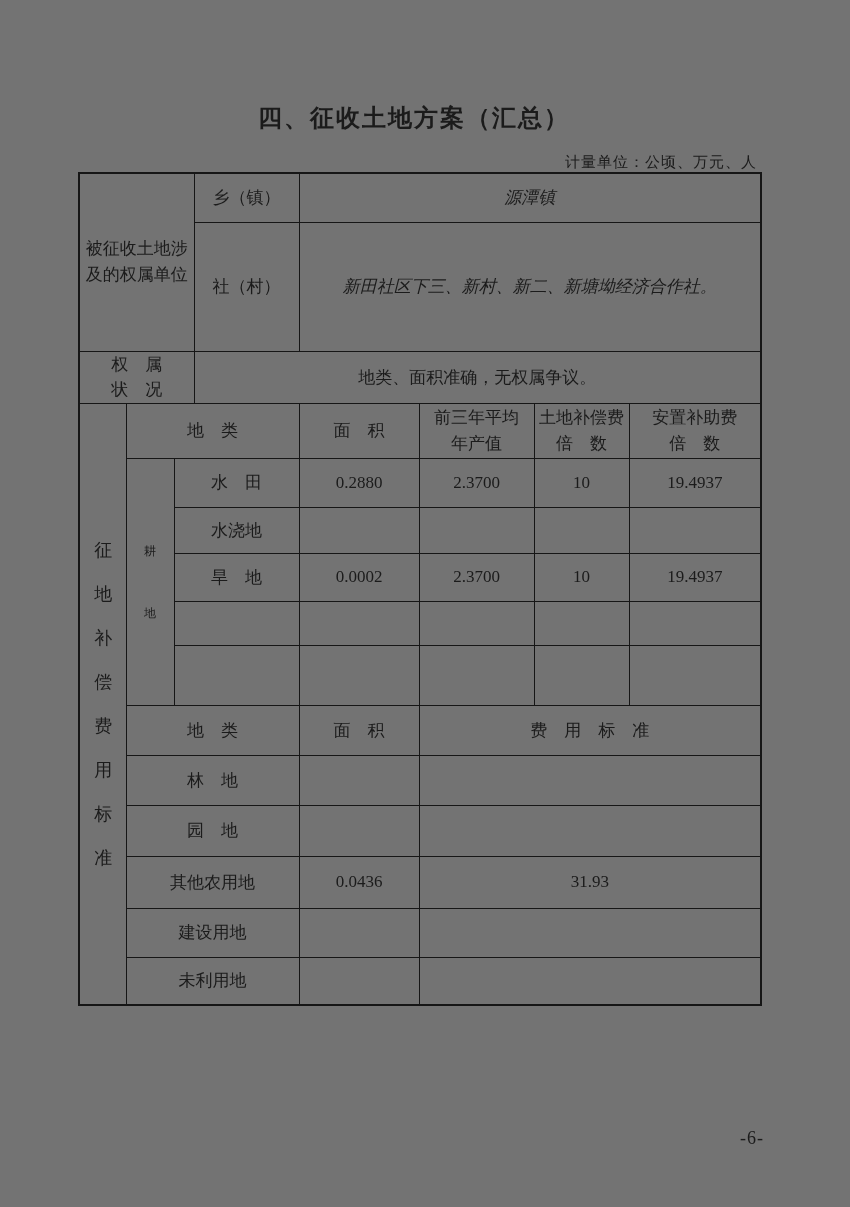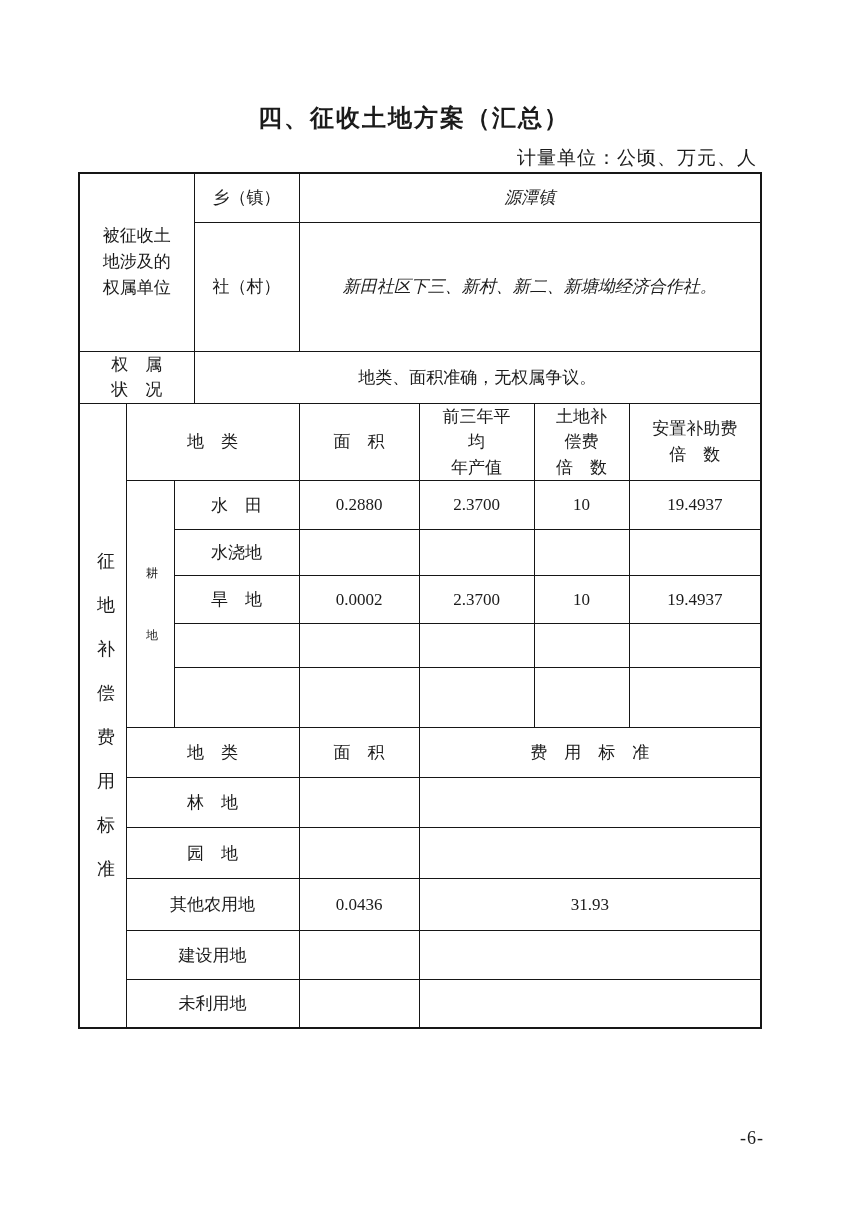--- a/index.html
+++ b/index.html
@@ -2,60 +2,60 @@
 <html><head>
 <meta charset="utf-8">
 <style>
   * { margin: 0; padding: 0; box-sizing: border-box; }
   html, body { background: #e8e8e8; }
   .page {
     position: relative;
     width: 850px;
     height: 1207px;
     margin: 0 auto;
-    background: #ffffff;
+    background: #737373;
     color: #1b1b1b;
     font-family: "Liberation Serif", "DejaVu Serif", serif;
     overflow: hidden;
   }
   .doc-title {
     position: absolute;
     top: 103px;
     left: 0;
     width: 100%;
     text-align: center;
     padding-right: 22px;
     font-family: "Liberation Sans", "DejaVu Sans", sans-serif;
     font-weight: bold;
     font-size: 24px;
     letter-spacing: 2px;
     line-height: 1.25;
   }
   .unit-note {
     position: absolute;
-    top: 145px;
+    top: 153px;
     right: 93px;
-    font-size: 19px;
+    font-size: 15px;
     letter-spacing: 1px;
   }
   table.land-table {
     position: absolute;
     top: 172px;
     left: 78px;
     width: 682px;
     table-layout: fixed;
     border-collapse: collapse;
     border: 2px solid #161616;
   }
   table.land-table td {
     border: 1.5px solid #161616;
     font-size: 17px;
     text-align: center;
     vertical-align: middle;
-    padding: 0 16px;
+    padding: 0 3px;
     overflow: hidden;
   }
   td.left { text-align: left; padding-left: 7px; font-style: italic; }
   td.pre { white-space: pre-line; line-height: 1.5; }
   .wrap-head { line-height: 1.55; padding: 0 2px; }
   .v-label {
     width: 19px;
     margin: 0 auto;
     word-break: break-all;
     font-size: 18px;

